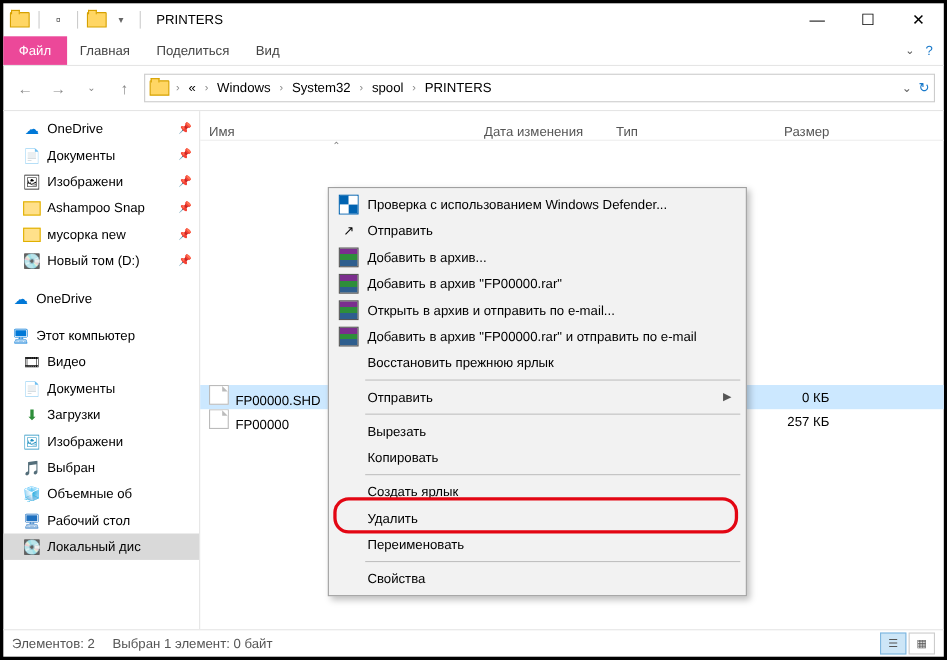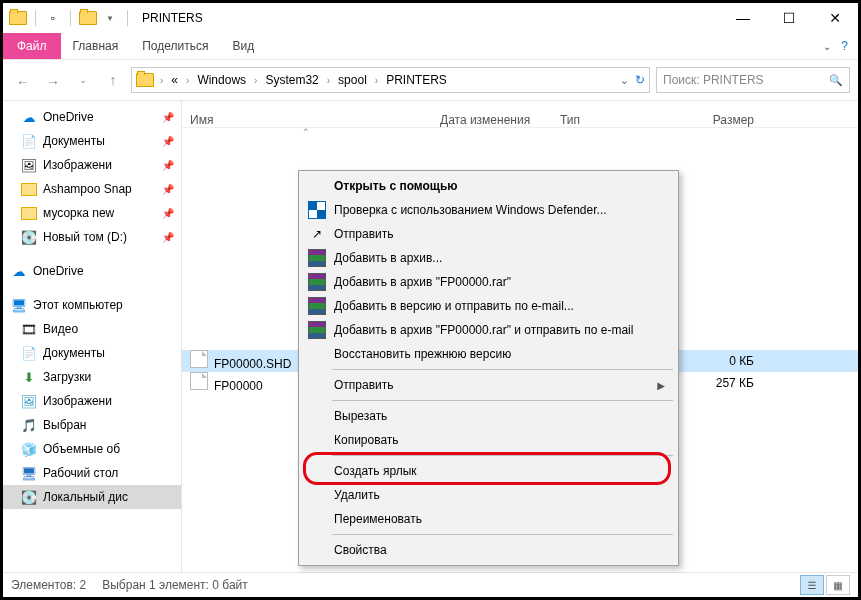--- a/index.html
+++ b/index.html
@@ -120,24 +120,20 @@
       <span class="crumb">System32</span>
       <span class="crumb-sep">›</span>
       <span class="crumb">spool</span>
       <span class="crumb-sep">›</span>
       <span class="crumb">PRINTERS</span>
       <div class="addr-tools">
         <span style="color:#666;font-size:11px;">⌄</span>
         <span style="color:#1979ca;">↻</span>
       </div>
     </div>
-    <div class="search-box">
-      <span>Поиск: PRINTERS</span>
-      <span style="font-size:11px;">🔍</span>
-    </div>
   </div>
 
   <div class="body">
 
     <div class="nav-pane">
       <div id="nav-quick">
           <div class="nav-item">
             <span class="ico" style="color: rgb(0, 120, 215);">☁</span>
             <span>OneDrive</span>
             <span class="pin">📌</span>
@@ -246,23 +242,20 @@
   <div class="statusbar">
     <span>Элементов: 2</span>
     <span>Выбран 1 элемент: 0 байт</span>
     <div class="view-btns">
       <div class="view-btn active">☰</div>
       <div class="view-btn">▦</div>
     </div>
   </div>
 
   <div class="ctx-menu">
-    <div class="ctx-item bold">
-        <span>Открыть с помощью</span>
-      </div>
     <div class="ctx-item">
       <span class="mi-ico">
           <span class="defender-ico">
             <span></span>
             <span></span>
             <span></span>
             <span></span>
           </span>
         </span>
       <span>Проверка с использованием Windows Defender...</span>
@@ -280,30 +273,30 @@
     <div class="ctx-item">
       <span class="mi-ico">
           <span class="rar-ico"></span>
         </span>
       <span>Добавить в архив "FP00000.rar"</span>
     </div>
     <div class="ctx-item">
       <span class="mi-ico">
           <span class="rar-ico"></span>
         </span>
-      <span>Добавить в версию и отправить по e-mail...</span>
+      <span>Открыть в архив и отправить по e-mail...</span>
     </div>
     <div class="ctx-item">
       <span class="mi-ico">
           <span class="rar-ico"></span>
         </span>
       <span>Добавить в архив "FP00000.rar" и отправить по e-mail</span>
     </div>
     <div class="ctx-item">
-        <span>Восстановить прежнюю версию</span>
+        <span>Восстановить прежнюю ярлык</span>
       </div>
     <div class="ctx-sep"></div>
     <div class="ctx-item">
       <span>Отправить</span>
       <span class="ctx-arrow">▶</span>
     </div>
     <div class="ctx-sep"></div>
     <div class="ctx-item">
         <span>Вырезать</span>
       </div>

